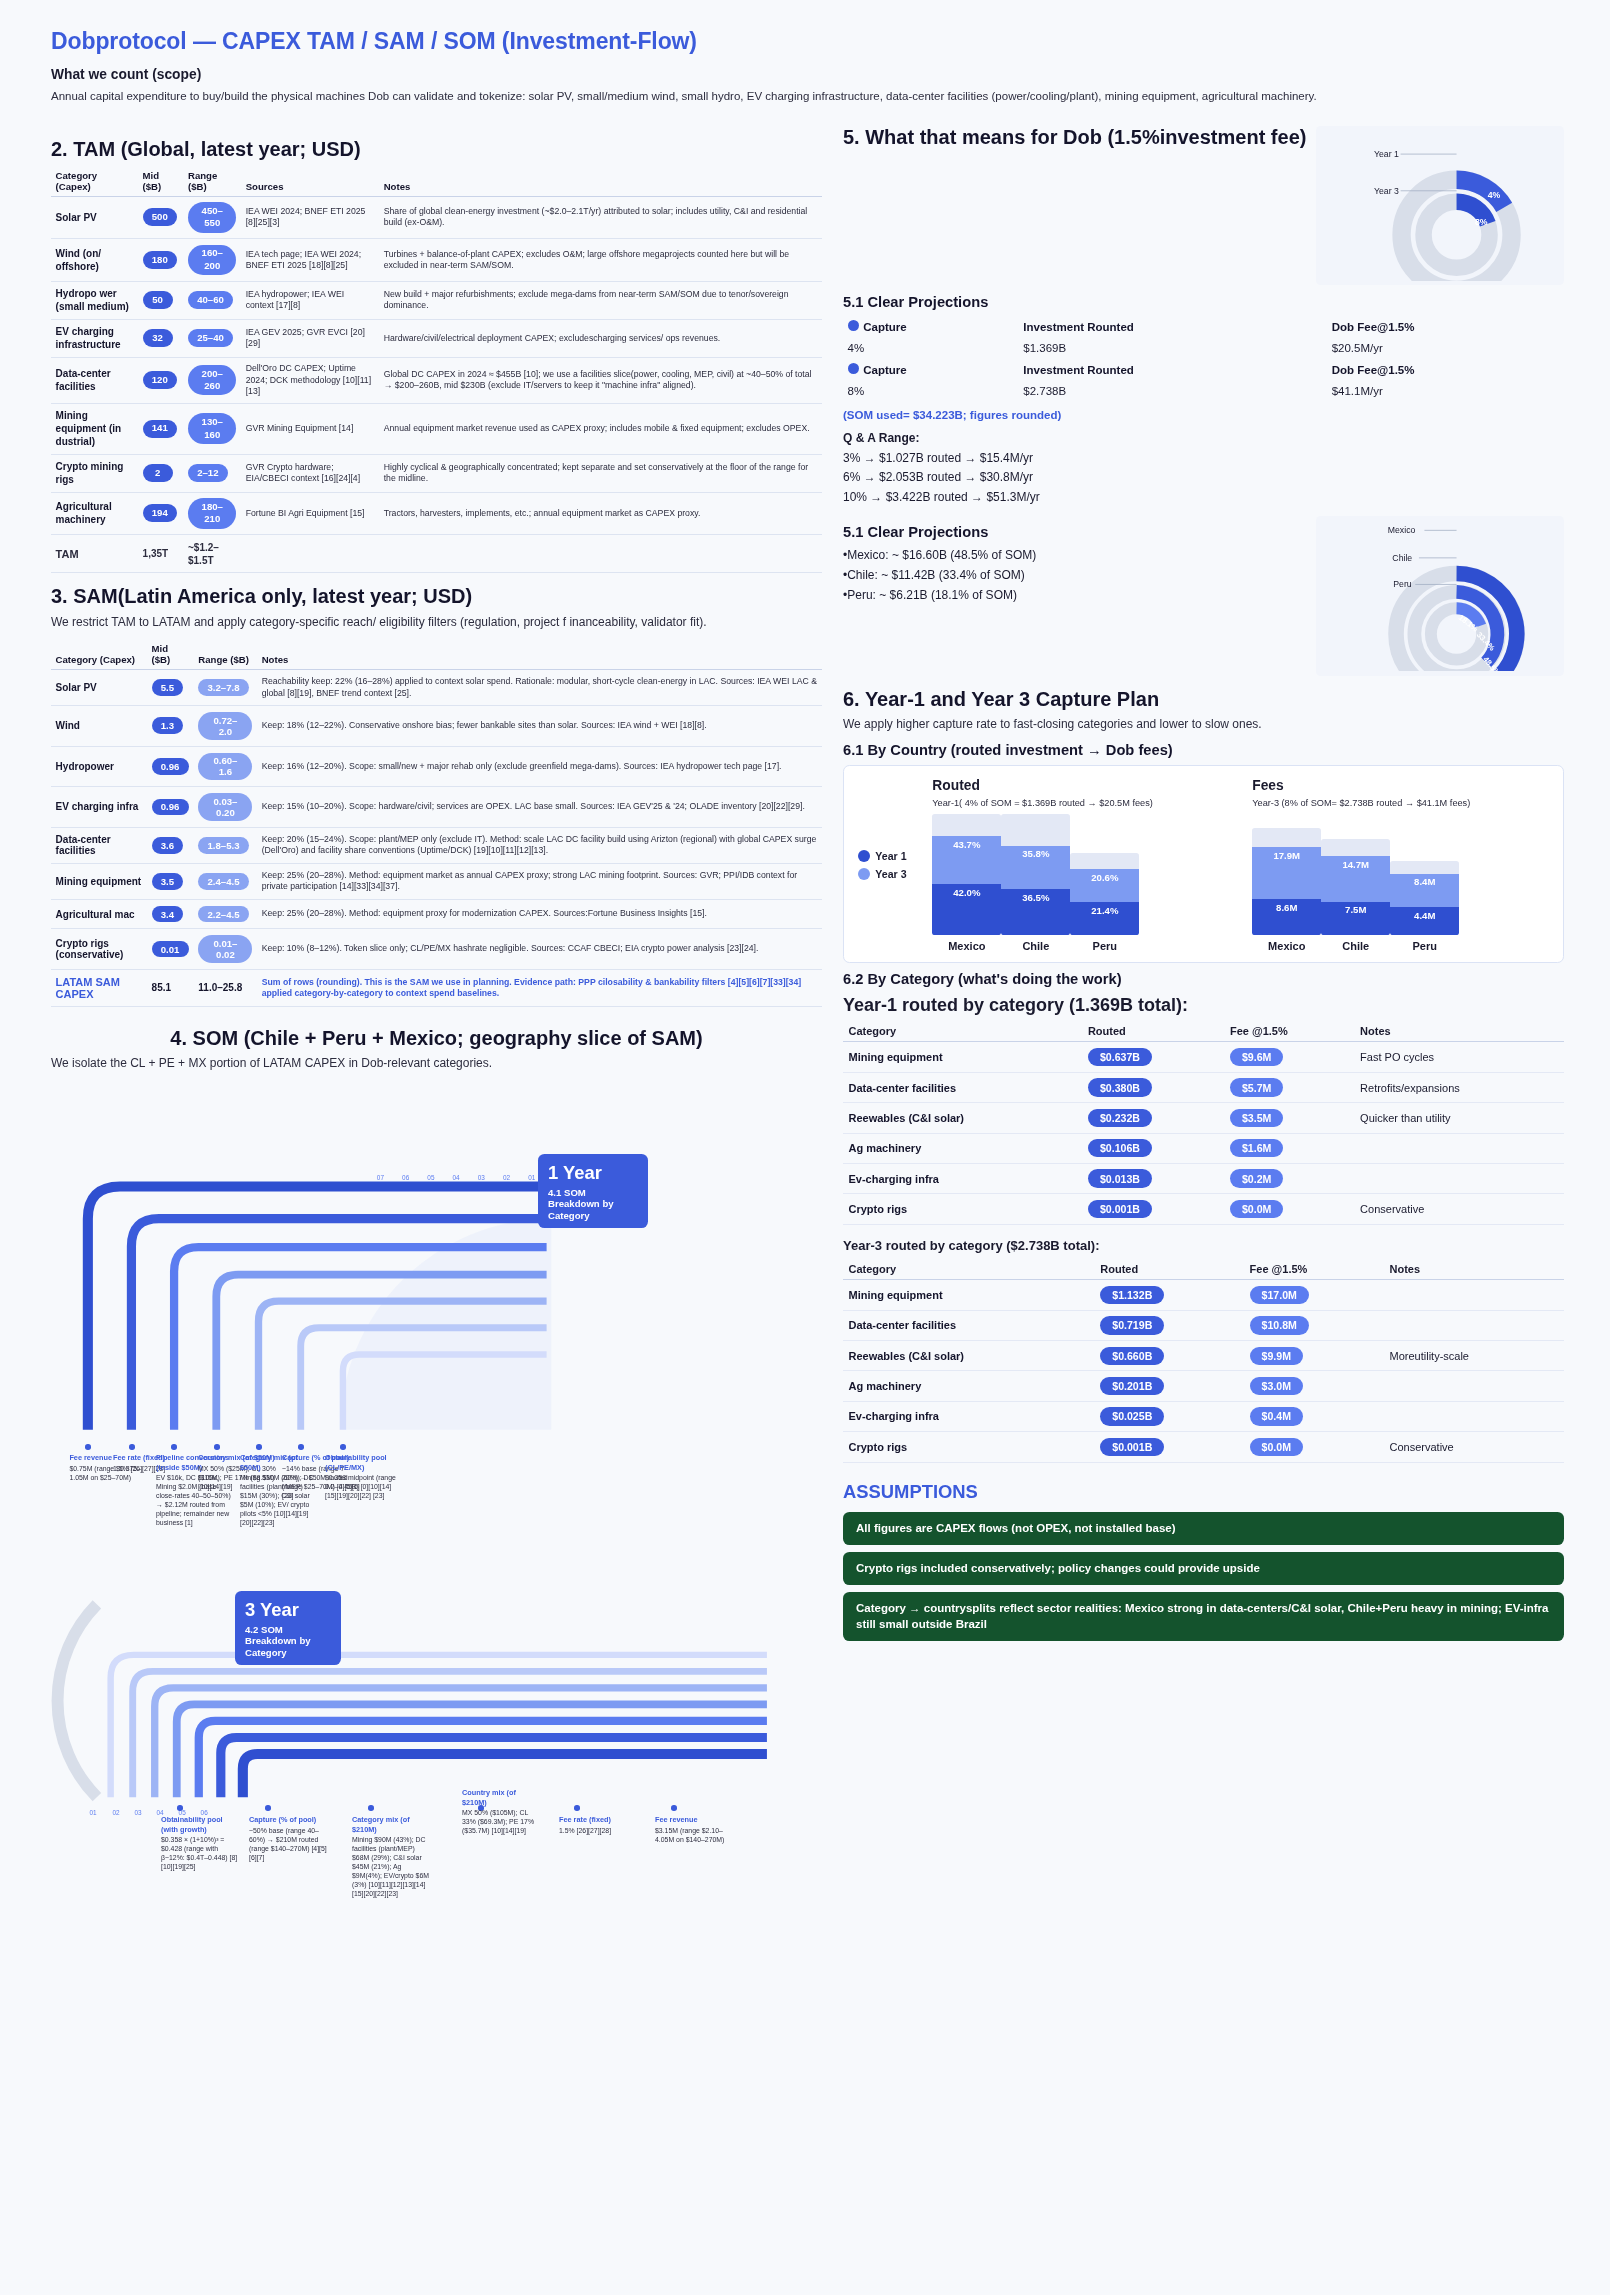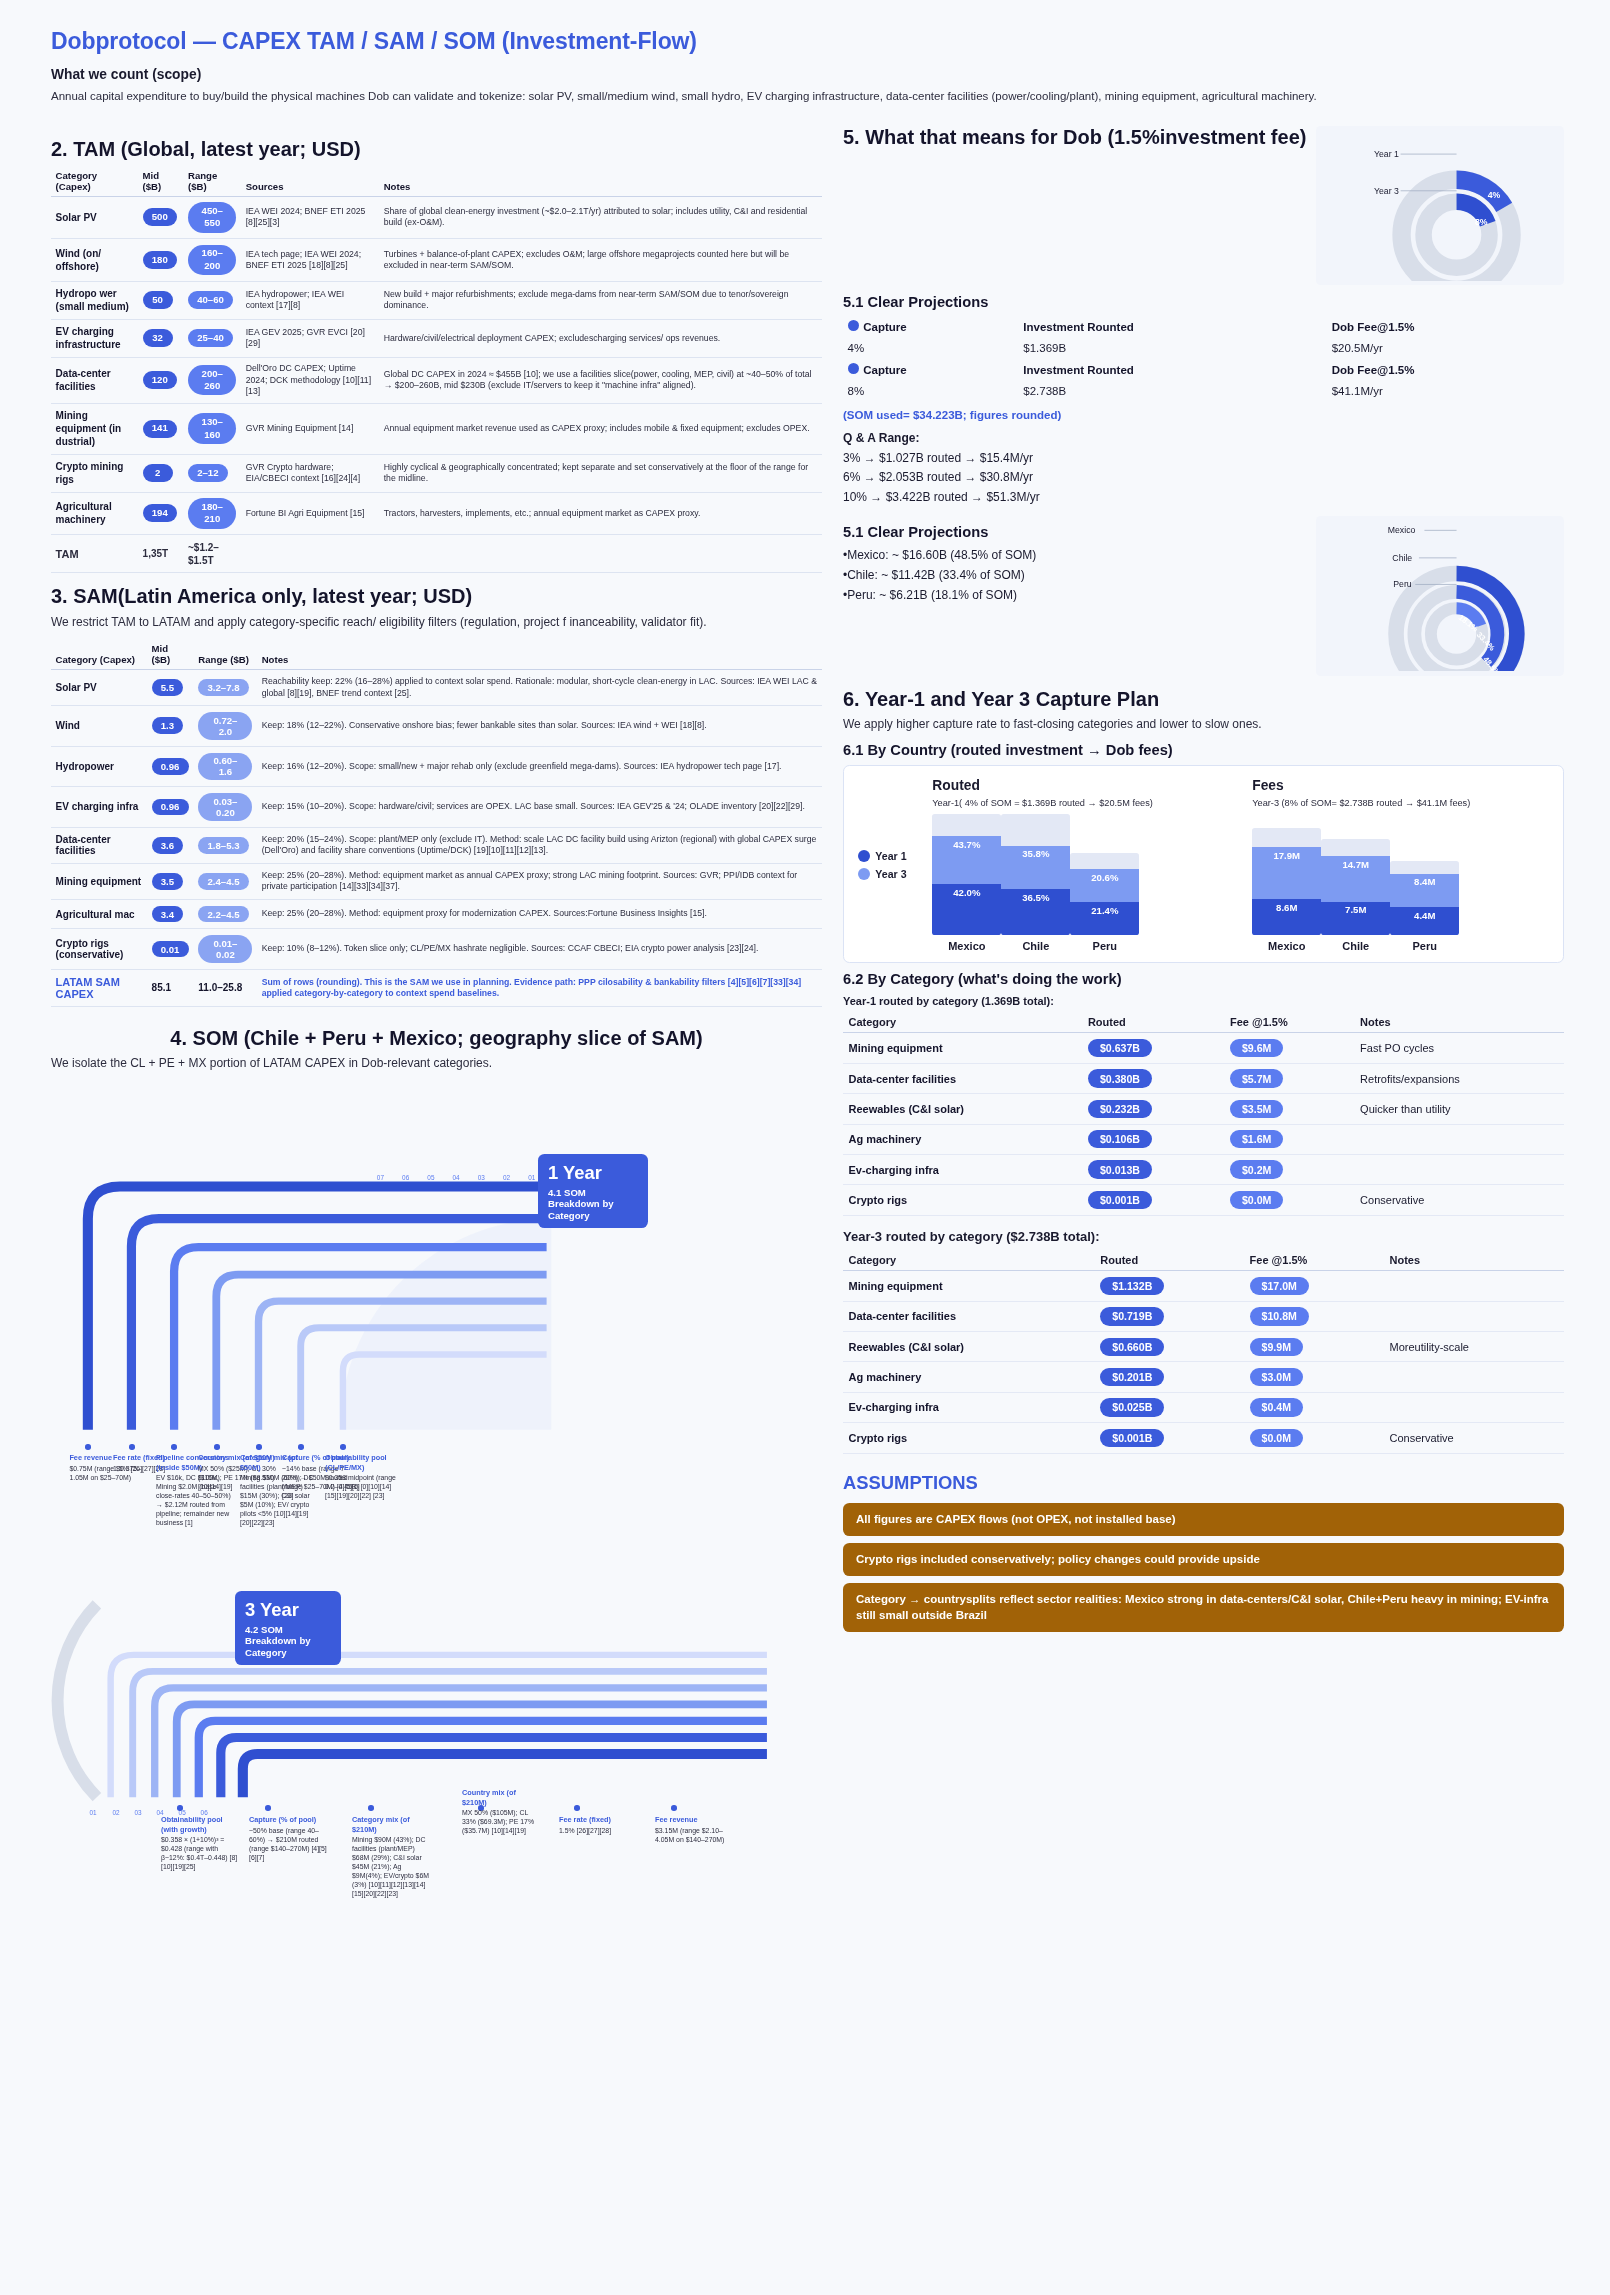--- a/index.html
+++ b/index.html
@@ -157,21 +157,21 @@
   
   .cat-table { width:100%; border-collapse:collapse; font-size:11px; margin-top: 4.6px;}
   .cat-table th { text-align:left; font-size:11px; font-weight:bold; padding: 4.6px 5.5px; border-bottom:0.9px solid #c9d3e8;}
   .cat-table td { padding: 5.5px 5.5px; border-bottom:0.5px solid #e4e9f5; vertical-align:middle;}
   .cat-table td.name { font-weight:bold; color:#14142b;}
   .cpill { display:inline-block; background:#3b5bdb; color:#fff; border-radius:459px; padding:3.2px 12px; font-size:10.6px; font-weight:bold;}
   .cpill.alt { background:#5b7cf0; }
 
   .assump-title { color:#3b5bdb; font-size:18.4px; font-weight:bold; margin: 18.4px 0 9.2px 0;}
   .assump {
-    background:#a16207; color:#ffffff; border-radius:6.4px; padding: 8.3px 13px;
+    background:#14532d; color:#ffffff; border-radius:6.4px; padding: 8.3px 13px;
     font-size:11.5px; font-weight:bold; margin-bottom: 7.3px; line-height:1.4;
   }
 
   
   .som-wrap { position: relative; width: 771px; height: 753px; margin-top: 4.6px;}
   .arc-badge {
     position:absolute; background:#3b5bdb; color:#fff; border-radius:6.4px;
     padding: 7.3px 10px; font-weight:bold; line-height:1.2;
   }
   .arc-badge .big { font-size: 18.4px; display:block; }
@@ -650,21 +650,21 @@
                 </div>
                 <div class="bar-label">Peru</div>
               </div>
             </div>
           </div>
 
         </div>
       </div>
 
       <h3 class="sub">6.2 By Category (what's doing the work)</h3>
-      <div style="font-size:11px; font-weight:bold; margin: 2.8px 0 1.8px 0;">Year-1 routed by category (1.369B total):</div>
+      <div style="font-size:18px; font-weight:bold; margin: 2.8px 0 1.8px 0;">Year-1 routed by category (1.369B total):</div>
 
       <table class="cat-table">
         <thead>
           <tr>
             <th>Category</th>
             <th>Routed</th>
             <th>Fee @1.5%</th>
             <th>Notes</th>
           </tr>
         </thead>

